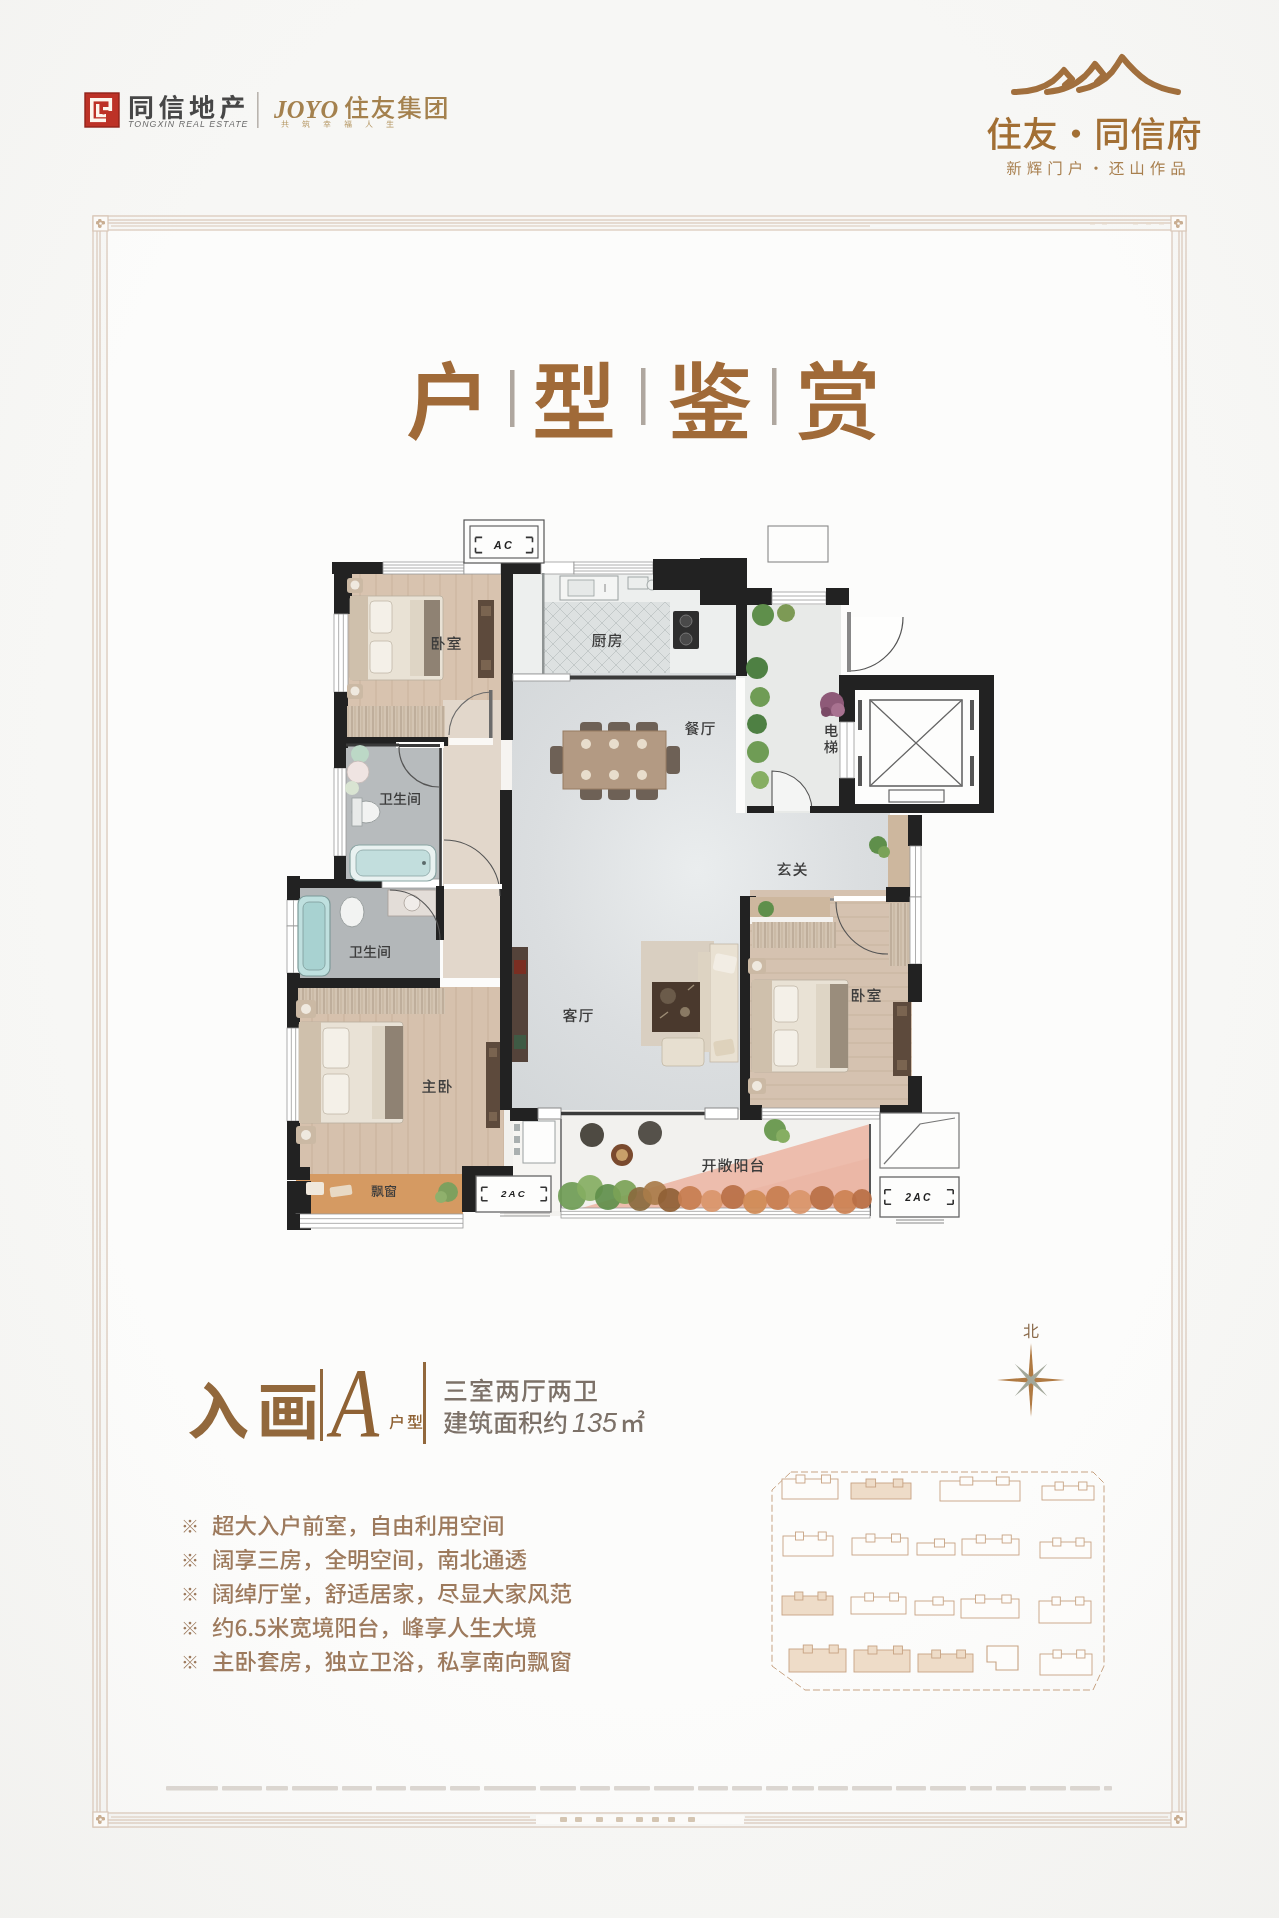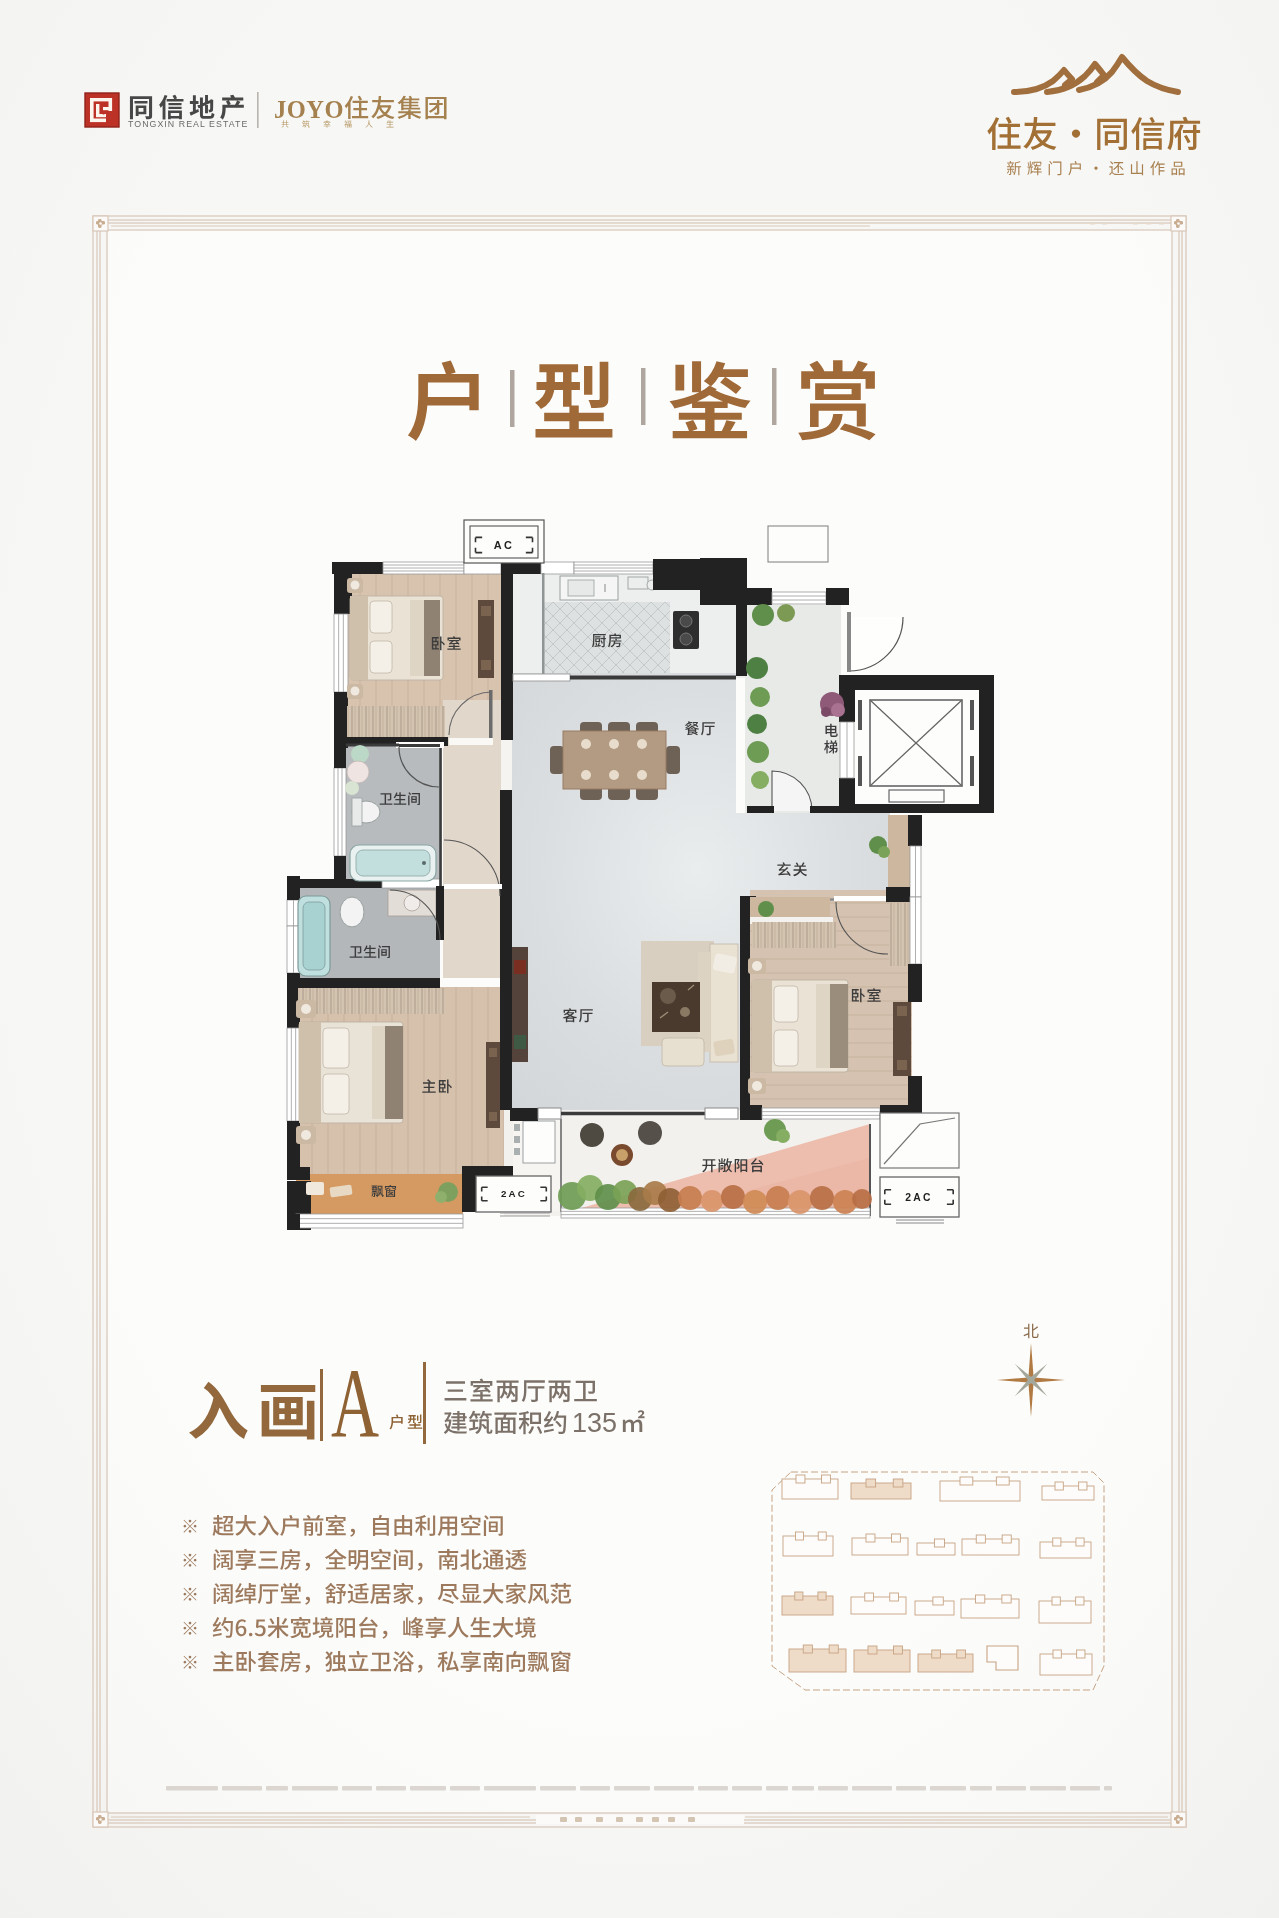--- a/index.html
+++ b/index.html
@@ -1,12 +1,12 @@
 <!DOCTYPE html>
-<html><head><meta charset="utf-8"><style>html,body{margin:0;padding:0;background:#ffffff;}#pg{position:relative;width:1279px;height:1918px;overflow:hidden;}</style></head><body>
+<html><head><meta charset="utf-8"><style>html,body{margin:0;padding:0;background:#ffffff;}#pg{position:relative;width:1279px;height:1918px;overflow:hidden;font-style:italic;}</style></head><body>
 <div id="pg"><svg width="1279" height="1918" viewBox="0 0 1279 1918">
       <defs>
         <radialGradient id="vig" cx="0.5" cy="0.42" r="0.85">
           <stop offset="0.55" stop-color="#ecebe8" stop-opacity="0"></stop>
           <stop offset="1" stop-color="#e8e7e4" stop-opacity="0.5"></stop>
         </radialGradient>
         <path id="g700_uni540C" d="M249 618H750V517H249ZM296 441H406V37H296ZM357 441H705V104H357V203H594V342H357ZM75 802H875V689H192V-90H75ZM809 802H927V48Q927 1 916 -26Q905 -53 876 -68Q847 -82 804 -87Q761 -91 698 -91Q696 -74 690 -52Q683 -31 675 -9Q667 12 657 28Q697 26 735 26Q772 25 785 26Q799 27 804 32Q809 37 809 49Z"></path>
         <path id="g700_uni4FE1" d="M383 543H887V449H383ZM383 397H887V304H383ZM443 39H828V-57H443ZM313 693H961V596H313ZM368 247H900V-85H794V152H470V-88H368ZM539 813 641 852Q661 821 682 784Q703 747 714 719L609 673Q599 701 579 741Q559 781 539 813ZM235 846 342 813Q313 729 272 644Q231 560 184 485Q136 410 85 352Q80 366 69 388Q58 411 46 433Q34 456 24 470Q66 516 105 576Q145 637 178 706Q212 775 235 846ZM158 568 267 677 268 676V-93H158Z"></path>
         <path id="g700_uni5730" d="M618 850H730V144H618ZM322 447 840 668 883 565 366 341ZM421 753H535V105Q535 76 540 61Q544 47 560 42Q575 37 605 37Q614 37 633 37Q653 37 677 37Q702 37 726 37Q751 37 770 37Q790 37 800 37Q827 37 841 47Q855 57 862 84Q869 111 873 163Q892 149 923 136Q953 124 978 119Q970 48 953 7Q936 -34 902 -52Q868 -70 810 -70Q800 -70 778 -70Q756 -70 729 -70Q702 -70 675 -70Q648 -70 626 -70Q605 -70 596 -70Q528 -70 490 -55Q451 -40 436 -2Q421 36 421 105ZM817 655H809L830 670L852 684L935 654L931 634Q931 563 930 504Q930 446 929 401Q929 357 927 327Q926 297 924 282Q922 247 909 228Q896 208 873 198Q851 188 822 186Q792 184 768 184Q766 207 759 236Q752 266 743 285Q756 284 770 283Q784 283 791 283Q800 283 806 287Q811 291 813 305Q814 312 815 337Q816 362 816 404Q816 447 817 510Q817 572 817 655ZM34 618H365V504H34ZM151 836H263V173H151ZM21 172Q62 187 117 209Q172 230 233 256Q295 282 356 307L383 201Q303 161 221 122Q138 83 69 52Z"></path>
         <path id="g700_uni4EA7" d="M178 472H936V355H178ZM102 746H915V632H102ZM111 472H237V331Q237 283 232 227Q227 171 215 112Q204 53 182 -2Q160 -57 125 -102Q115 -90 96 -72Q77 -55 57 -39Q38 -23 24 -16Q64 36 82 97Q100 159 105 221Q111 283 111 333ZM246 595 351 640Q375 609 400 571Q425 532 436 503L324 453Q315 483 292 522Q270 562 246 595ZM672 631 807 589Q775 545 746 503Q716 460 692 429L596 467Q610 491 624 519Q639 547 651 577Q664 607 672 631ZM403 824 527 854Q548 828 567 795Q585 762 594 737L465 700Q458 726 440 761Q422 796 403 824Z"></path>

